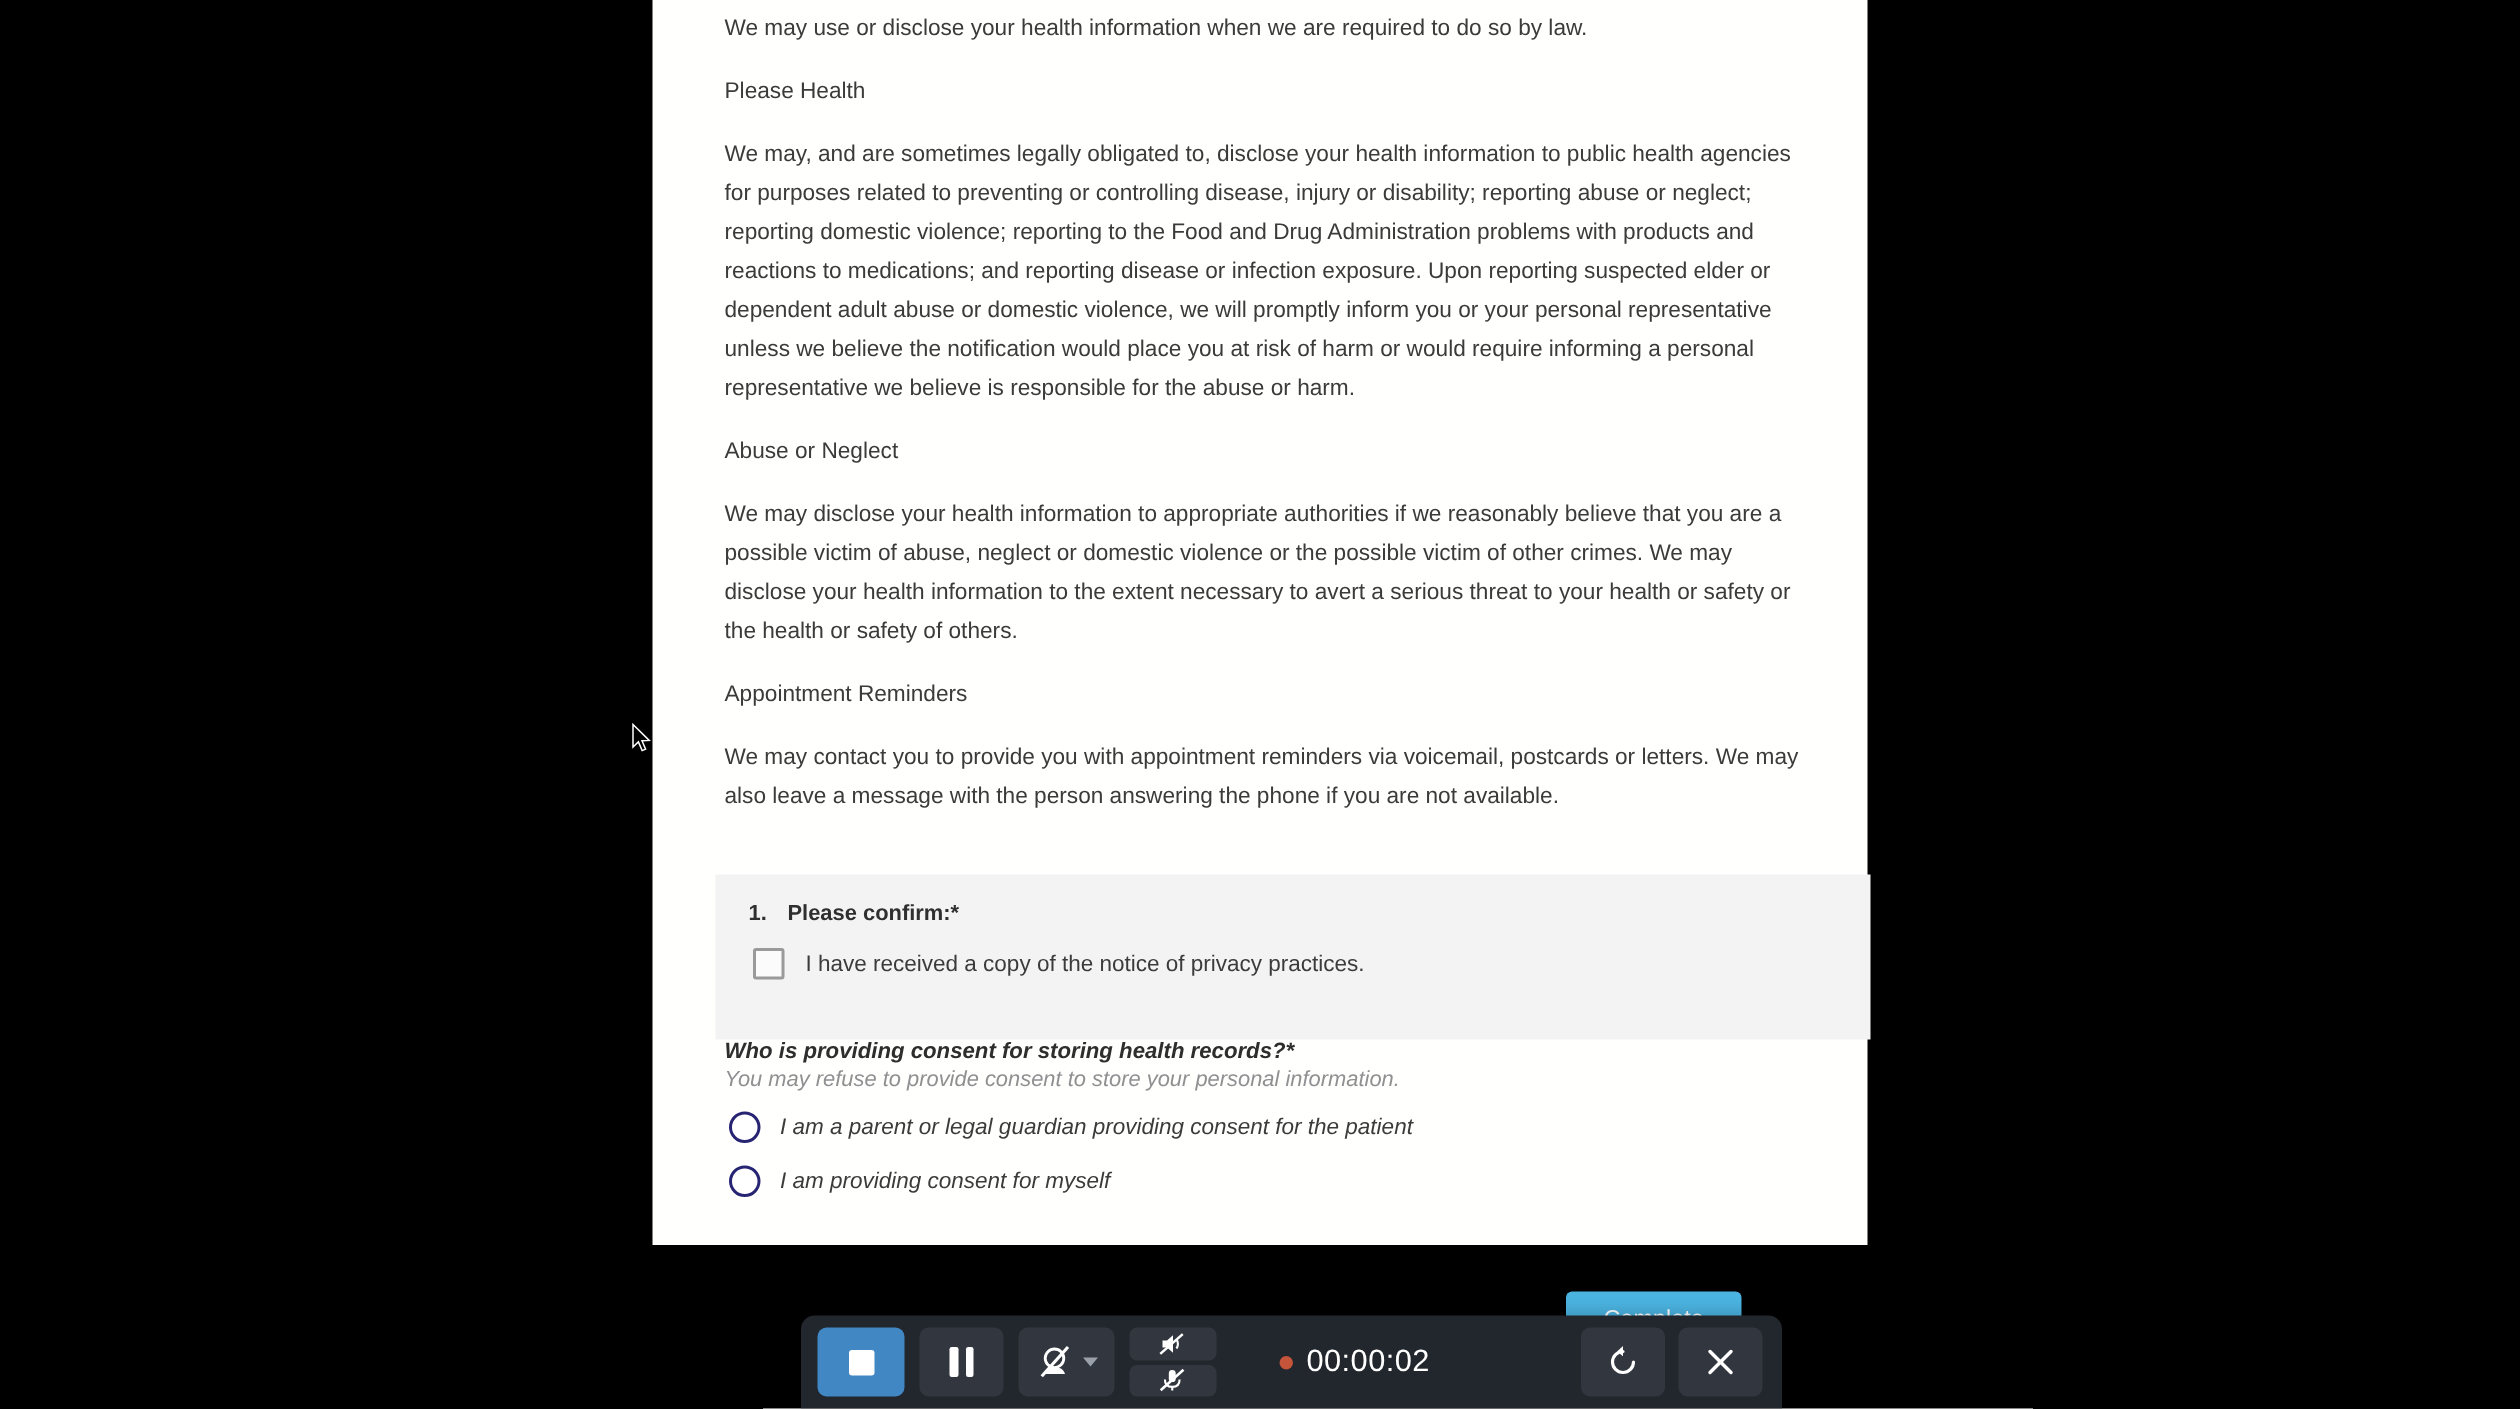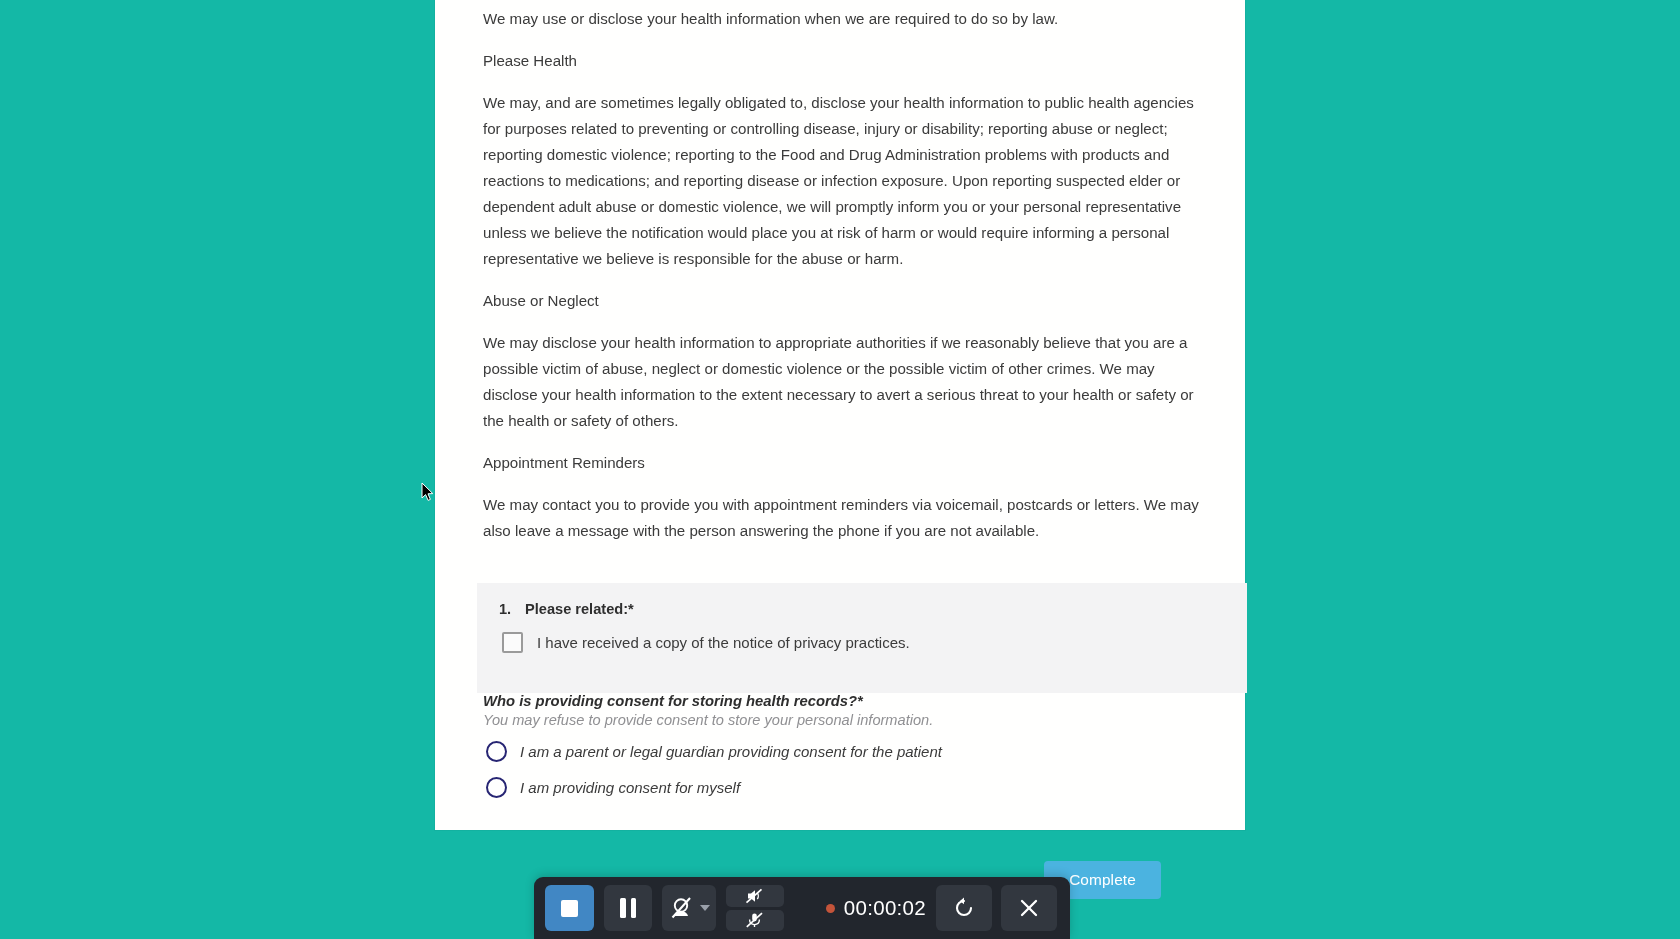--- a/index.html
+++ b/index.html
@@ -10,21 +10,21 @@
     height: 939px;
     overflow: hidden;
     background: #f4f4f5;
     font-family: "Liberation Sans", sans-serif;
   }
 
   #page-root {
     position: relative;
     width: 1680px;
     height: 939px;
-    background: #14b8a6;
+    background: #000000;
   }
 
   
   .form-card {
     position: absolute;
     left: 435px;
     top: -40px;
     width: 810px;
     height: 870px;
     background: #fffffe;
@@ -169,21 +169,21 @@
     height: 20px;
     pointer-events: none;
     z-index: 60;
   }
 
   
   .rec-toolbar {
     position: absolute;
     left: 534px;
     top: 877px;
-    width: 536px;
+    width: 654px;
     height: 62px;
     background: #22262d;
     border-radius: 9px 9px 0 0;
     display: flex;
     align-items: center;
     padding: 0 11px;
     gap: 10px;
     box-shadow: 0 -2px 10px rgba(0,0,0,0.18);
     z-index: 50;
   }
@@ -283,21 +283,21 @@
           <div class="legal-para">We may, and are sometimes legally obligated to, disclose your health information to public health agencies for purposes related to preventing or controlling disease, injury or disability; reporting abuse or neglect; reporting domestic violence; reporting to the Food and Drug Administration problems with products and reactions to medications; and reporting disease or infection exposure. Upon reporting suspected elder or dependent adult abuse or domestic violence, we will promptly inform you or your personal representative unless we believe the notification would place you at risk of harm or would require informing a personal representative we believe is responsible for the abuse or harm.</div>
           <div class="legal-heading">Abuse or Neglect</div>
           <div class="legal-para">We may disclose your health information to appropriate authorities if we reasonably believe that you are a possible victim of abuse, neglect or domestic violence or the possible victim of other crimes. We may disclose your health information to the extent necessary to avert a serious threat to your health or safety or the health or safety of others.</div>
           <div class="legal-heading">Appointment Reminders</div>
           <div class="legal-para">We may contact you to provide you with appointment reminders via voicemail, postcards or letters. We may also leave a message with the person answering the phone if you are not available.</div>
         </div>
 
       <div class="q-panel">
         <div class="q-panel-title">
           <span class="q-num">1.</span>
-          <span>Please related:*</span>
+          <span>Please confirm:*</span>
         </div>
         <div class="checkbox-row">
           <span class="checkbox-box"></span>
           <span class="checkbox-label">I have received a copy of the notice of privacy practices.</span>
         </div>
       </div>
 
       <div class="consent-group">
         <div class="consent-title">Who is providing consent for storing health records?*</div>
         <div class="consent-sub">You may refuse to provide consent to store your personal information.</div>

